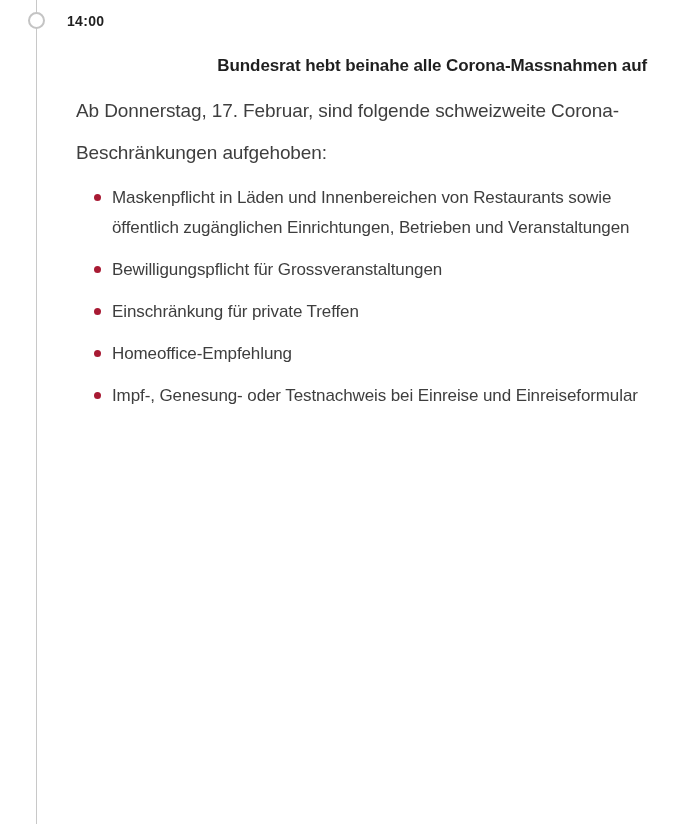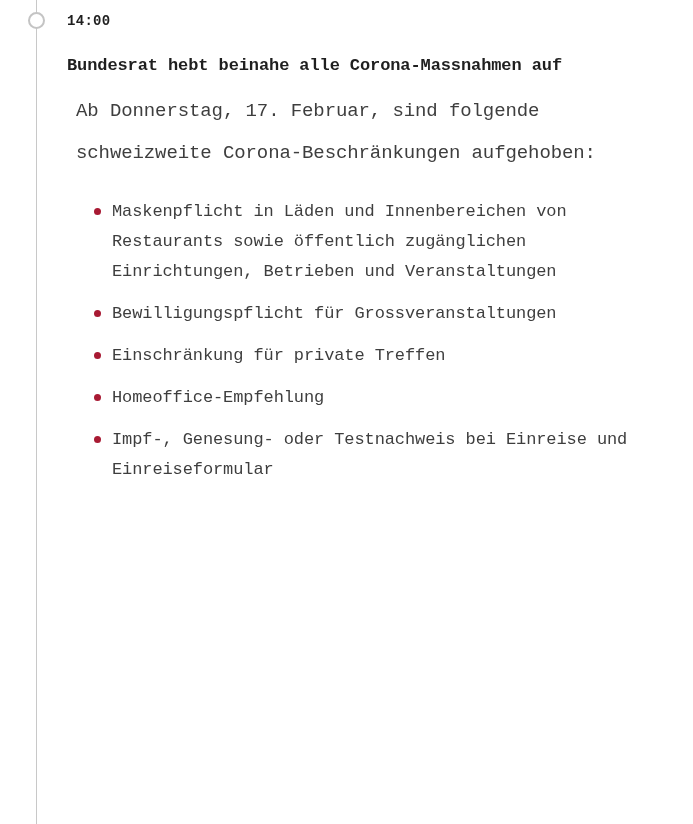--- a/index.html
+++ b/index.html
@@ -18,21 +18,20 @@
     width: 693px;
     height: 824px;
     position: relative;
     overflow: hidden;
     font-family: "Liberation Sans", "DejaVu Sans", sans-serif;
     -webkit-font-smoothing: antialiased;
   }
   .ticker-entry {
     position: absolute;
     inset: 0;
-    font-family: Liberation Mono, monospace;
   }
   .timeline-rail {
     position: absolute;
     left: 36px;
     top: 0;
     bottom: 0;
     width: 1px;
     background: var(--timeline-gray);
   }
   .timeline-marker {
@@ -59,31 +58,32 @@
     line-height: 17px;
     margin: 0 0 21px 0;
   }
   .headline {
     font-size: 17px;
     font-weight: bold;
     color: var(--heading-text);
     line-height: 30px;
     margin: 0;
     letter-spacing: -0.1px;
+    text-align: right;
   }
   .para {
     font-size: 19px;
     color: var(--body-text);
     line-height: 42px;
     margin: 9px;
     letter-spacing: -0.1px;
   }
   ul.measures {
     list-style: none;
-    margin: 23px 0 11px 0;
+    margin: 9px 0 11px 0;
     padding: 0;
   }
   li.measure-item {
     position: relative;
     padding-left: 45px;
     margin: 0 0 12px 0;
     font-size: 17px;
     line-height: 30px;
     color: var(--body-text);
     letter-spacing: -0.1px;

